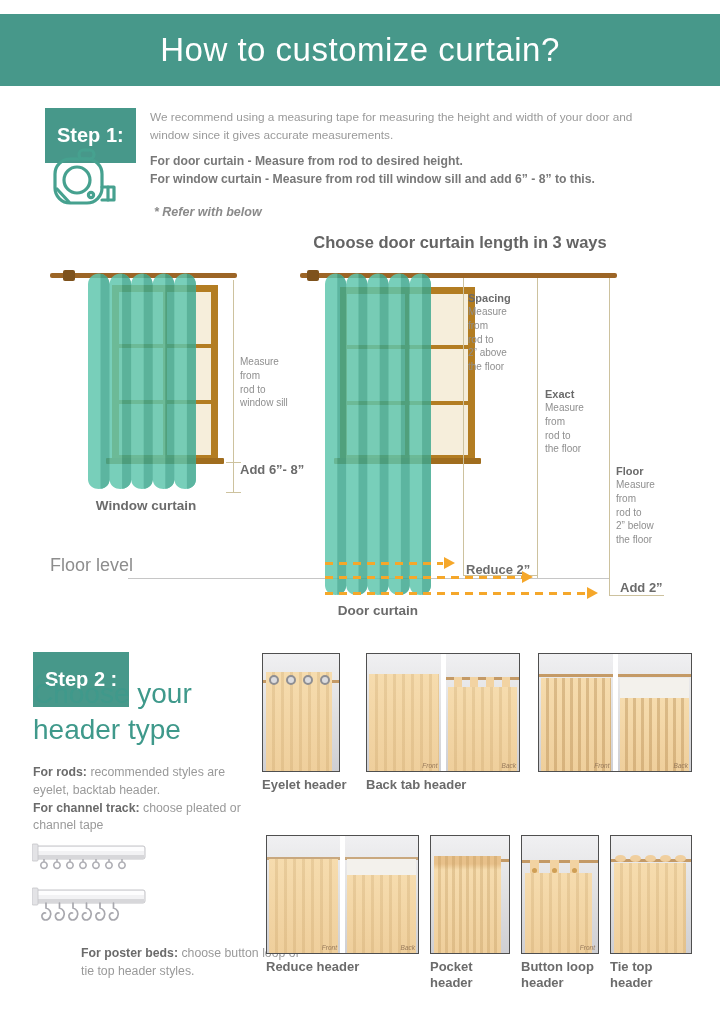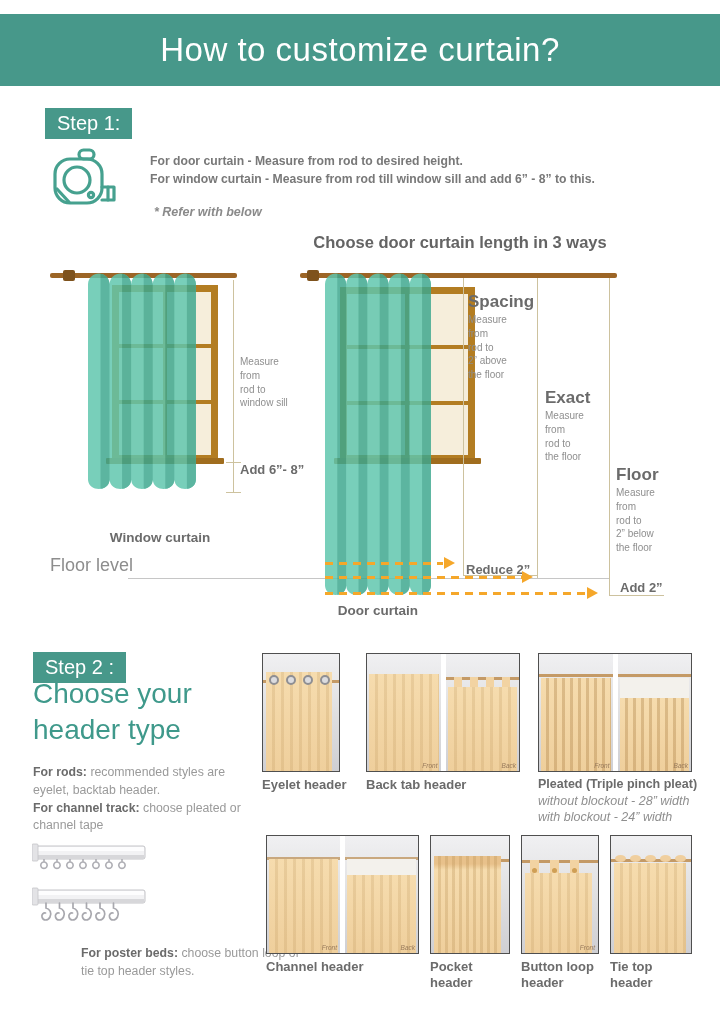--- a/index.html
+++ b/index.html
@@ -5,22 +5,22 @@
   html,body{margin:0;padding:0;background:#fff;}
   .page{position:relative;width:720px;height:1020px;background:#ffffff;overflow:hidden;
         font-family:"Liberation Sans",sans-serif;}
 
   
   .banner{position:absolute;left:0;top:14px;width:720px;height:72px;background:#47988a;
           display:flex;align-items:center;justify-content:center;}
   .banner-title{color:#ffffff;font-size:33px;font-weight:500;letter-spacing:.5px;}
 
   
-  .badge{position:absolute;background:#47988a;color:#ffffff;font-size:20px;font-weight:400;
-         padding:4px 12px;}
+  .badge{position:absolute;background:#47988a;color:#ffffff;font-size:20px;font-weight:700;
+         padding:16px 12px;}
 
   
   .s1-intro{position:absolute;left:150px;top:109px;width:524px;font-size:11.8px;line-height:1.5;color:#9a9a9a;}
   .s1-bold{position:absolute;left:150px;top:152px;width:560px;font-size:12.2px;line-height:1.5;
            color:#787878;font-weight:bold;}
   .s1-note{position:absolute;left:154px;top:205px;font-size:12.5px;color:#8a8a8a;
            font-weight:bold;font-style:italic;}
 
   
   .diagram{position:absolute;left:0;top:230px;width:624px;height:410px;}
@@ -30,21 +30,21 @@
   .finial{position:absolute;width:12px;height:11px;background:#7e521c;border-radius:2px;}
   .window{position:absolute;background:#f6eedb;border:7px solid #b37d22;box-sizing:border-box;}
   .mull-h{position:absolute;left:0;right:0;height:4px;background:#b37d22;}
   .mull-v{position:absolute;top:0;bottom:0;width:4px;background:#b37d22;}
   .sill{position:absolute;height:6px;background:#a06d1e;border-radius:1px;}
   .curtain{position:absolute;opacity:.84;}
   .vline{position:absolute;width:1px;background:#cdc29e;}
   .tline{position:absolute;height:1px;background:#cdc29e;}
   .tick{position:absolute;height:1px;width:15px;background:#cdc29e;}
   .mblock{position:absolute;}
-  .mtitle{font-size:17px;font-weight:bold;color:#6b6b6b;margin:0 0 1px 0;}
+  .mtitle{font-size:11px;font-weight:bold;color:#6b6b6b;margin:0 0 1px 0;}
   .mtext{font-size:10px;line-height:1.38;color:#8f8f8f;white-space:pre-line;}
   .floor-label{position:absolute;left:50px;top:325px;font-size:18px;color:#8d8d8d;}
   .floor-line{position:absolute;height:1px;background:#c6c6c6;}
   .dash{position:absolute;height:3px;
         background-image:repeating-linear-gradient(90deg,#f5a72a 0 8px,transparent 8px 14px);}
   .arrowr{position:absolute;width:0;height:0;border-left:11px solid #f5a72a;
           border-top:6px solid transparent;border-bottom:6px solid transparent;}
   .dlabel{position:absolute;font-size:13px;font-weight:bold;color:#6b6b6b;white-space:nowrap;}
   .c-label{position:absolute;font-size:13.5px;font-weight:bold;color:#6b6b6b;text-align:center;}
 
@@ -94,20 +94,21 @@
   <svg style="position:absolute;left:48px;top:142px;" width="76" height="76" viewBox="0 0 76 76" fill="none" stroke="#46a18f" stroke-width="3.2" stroke-linecap="round" stroke-linejoin="round">
     <rect x="7" y="17" width="47" height="44" rx="15"></rect>
     <rect x="31" y="8" width="15" height="9" rx="4.5"></rect>
     <circle cx="29" cy="38" r="13"></circle>
     <circle cx="43" cy="53" r="2.6"></circle>
     <path d="M54,45 h12 v13 h-12"></path>
     <line x1="60" y1="45" x2="60" y2="58"></line>
     <path d="M9,47 L21,60"></path>
   </svg>
 
+  <div class="s1-intro">We recommend using a measuring tape for measuring the height and width of your door and window since it gives accurate measurements.</div>
   <div class="s1-bold">
     <div>For door curtain - Measure from rod to desired height.</div>
     <div>For window curtain - Measure from rod till window sill and add 6” - 8” to this.</div>
   </div>
   <div class="s1-note">* Refer with below</div>
 
   <div class="diagram">
     <div class="d-title">Choose door curtain length in 3 ways</div>
 
     <div class="window" style="left:112px;top:55px;width:106px;height:177px;">
@@ -138,21 +139,21 @@
     <div class="vline" style="left:233px;top:50px;height:212px;"></div>
     <div class="tick" style="left:226px;top:232px;"></div>
     <div class="tick" style="left:226px;top:262px;"></div>
     <div class="mblock" style="left:240px;top:125px;width:80px;">
       <div class="mtext">Measure
 from
 rod to
 window sill</div>
     </div>
     <div class="dlabel" style="left:240px;top:232px;">Add 6”- 8”</div>
-    <div class="c-label" style="left:105px;top:268px;width:110px;margin-top:32px;">Window curtain</div>
+    <div class="c-label" style="left:91px;top:268px;width:110px;">Window curtain</div>
 
     <div class="window" style="left:340px;top:57px;width:135px;height:175px;">
       <div class="mull-h" style="top:51px;"></div>
       <div class="mull-h" style="top:107px;"></div>
       <div class="mull-v" style="left:58px;"></div>
     </div>
     <div class="sill" style="left:334px;top:228px;width:147px;"></div>
     <div class="rod" style="left:300px;top:43px;width:317px;"></div>
     <div class="finial" style="left:307px;top:40px;"></div>
 
@@ -300,25 +301,20 @@
       <div class="half">
         <div class="ph-rod" style="top:20px;"></div>
         <div class="ph-white" style="left:2px;right:2px;top:24px;height:20px;"></div>
         <div class="ph-curtain pleats" style="left:2px;right:2px;top:44px;"></div>
         <div class="sig">Back</div>
       </div>
     </div>
 
     <div class="ph-label nowrap" style="left:262px;top:137px;">Eyelet header</div>
     <div class="ph-label nowrap" style="left:366px;top:137px;">Back tab header</div>
-    <div class="ph-label" style="left:538px;top:137px;width:176px;">
-      <div class="nowrap" style="font-size:12.5px;">Pleated (Triple pinch pleat)</div>
-      <div class="ph-sub nowrap">without blockout - 28” width</div>
-      <div class="ph-sub nowrap">with blockout - 24” width</div>
-    </div>
 
     <div class="photo split" style="left:266px;top:195px;width:151px;height:117px;">
       <div class="half">
         <div class="ph-rod" style="top:21px;background:#c9a87e;"></div>
         <div class="ph-curtain" style="left:2px;right:2px;top:23px;"></div>
         <div class="sig">Front</div>
       </div>
       <div class="half">
         <div class="ph-rod" style="top:21px;background:#c9a87e;"></div>
         <div class="ph-white" style="left:2px;right:2px;top:23px;height:16px;"></div>
@@ -347,19 +343,19 @@
     <div class="photo" style="left:610px;top:195px;width:80px;height:117px;">
       <div class="ph-rod" style="top:23px;"></div>
       <div class="tie" style="left:4px;top:19px;"></div>
       <div class="tie" style="left:19px;top:19px;"></div>
       <div class="tie" style="left:34px;top:19px;"></div>
       <div class="tie" style="left:49px;top:19px;"></div>
       <div class="tie" style="left:64px;top:19px;"></div>
       <div class="ph-curtain" style="left:3px;right:5px;top:27px;"></div>
     </div>
 
-    <div class="ph-label nowrap" style="left:266px;top:319px;">Channel header</div>
+    <div class="ph-label nowrap" style="left:266px;top:319px;">Reduce header</div>
     <div class="ph-label" style="left:430px;top:319px;width:60px;">Pocket header</div>
     <div class="ph-label" style="left:521px;top:319px;width:84px;">Button loop header</div>
     <div class="ph-label" style="left:610px;top:319px;width:64px;">Tie top header</div>
   </div>
 
 </div>
 
 </body></html>

